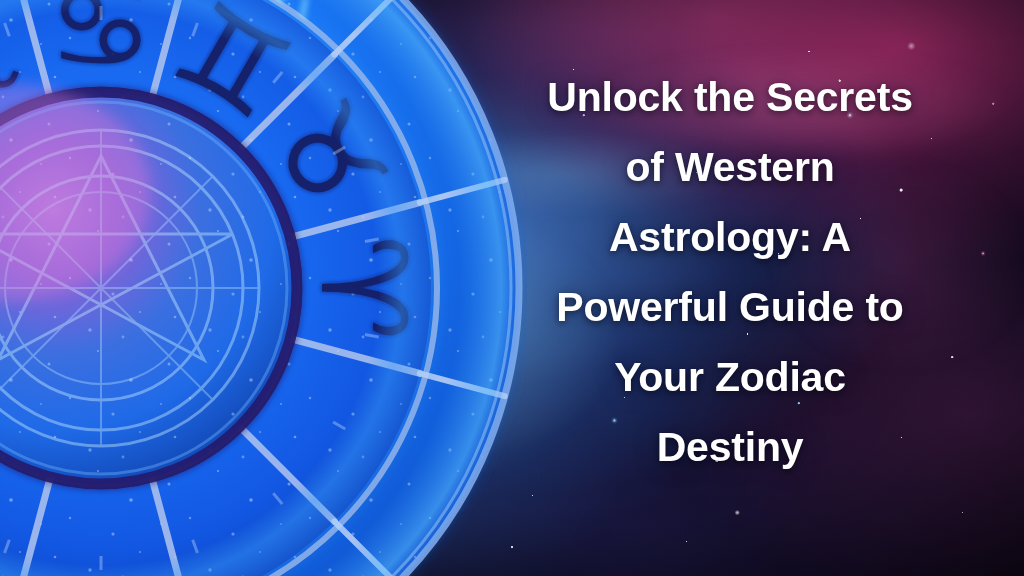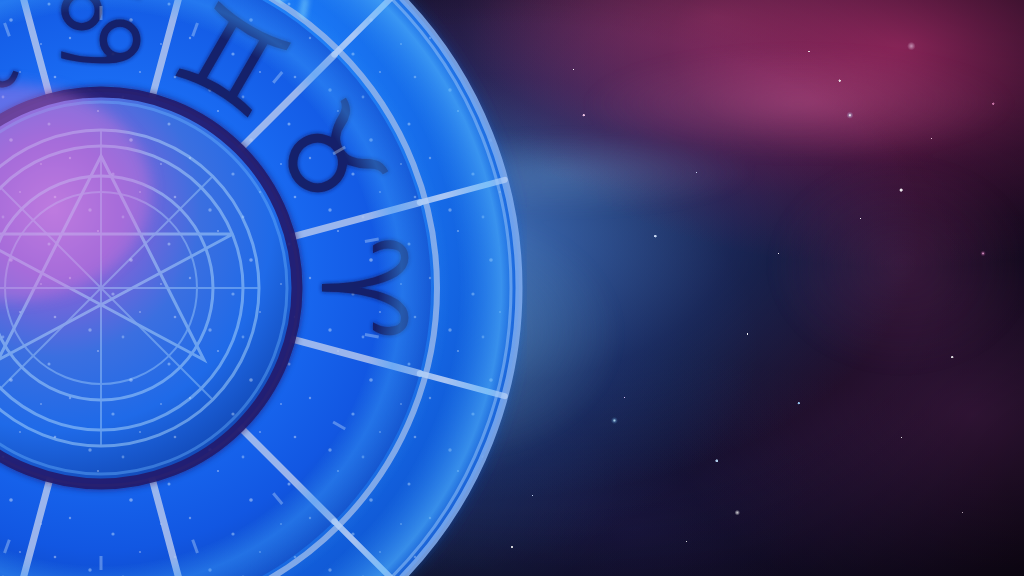--- a/index.html
+++ b/index.html
@@ -389,14 +389,20 @@
         </g>
 
         <ellipse cx="336" cy="330" rx="140" ry="108" fill="rgba(214,122,220,0.38)" filter="url(#softer)"></ellipse>
       </g>
 
       <circle cx="426" cy="426" r="426" fill="url(#rimGlow)"></circle>
     </svg>
     <div class="wheel-glow"></div>
   </div>
 
+  <div id="headline">Unlock the Secrets
+of Western
+Astrology: A
+Powerful Guide to
+Your Zodiac
+Destiny</div>
 
 </div>
 
 </body></html>

